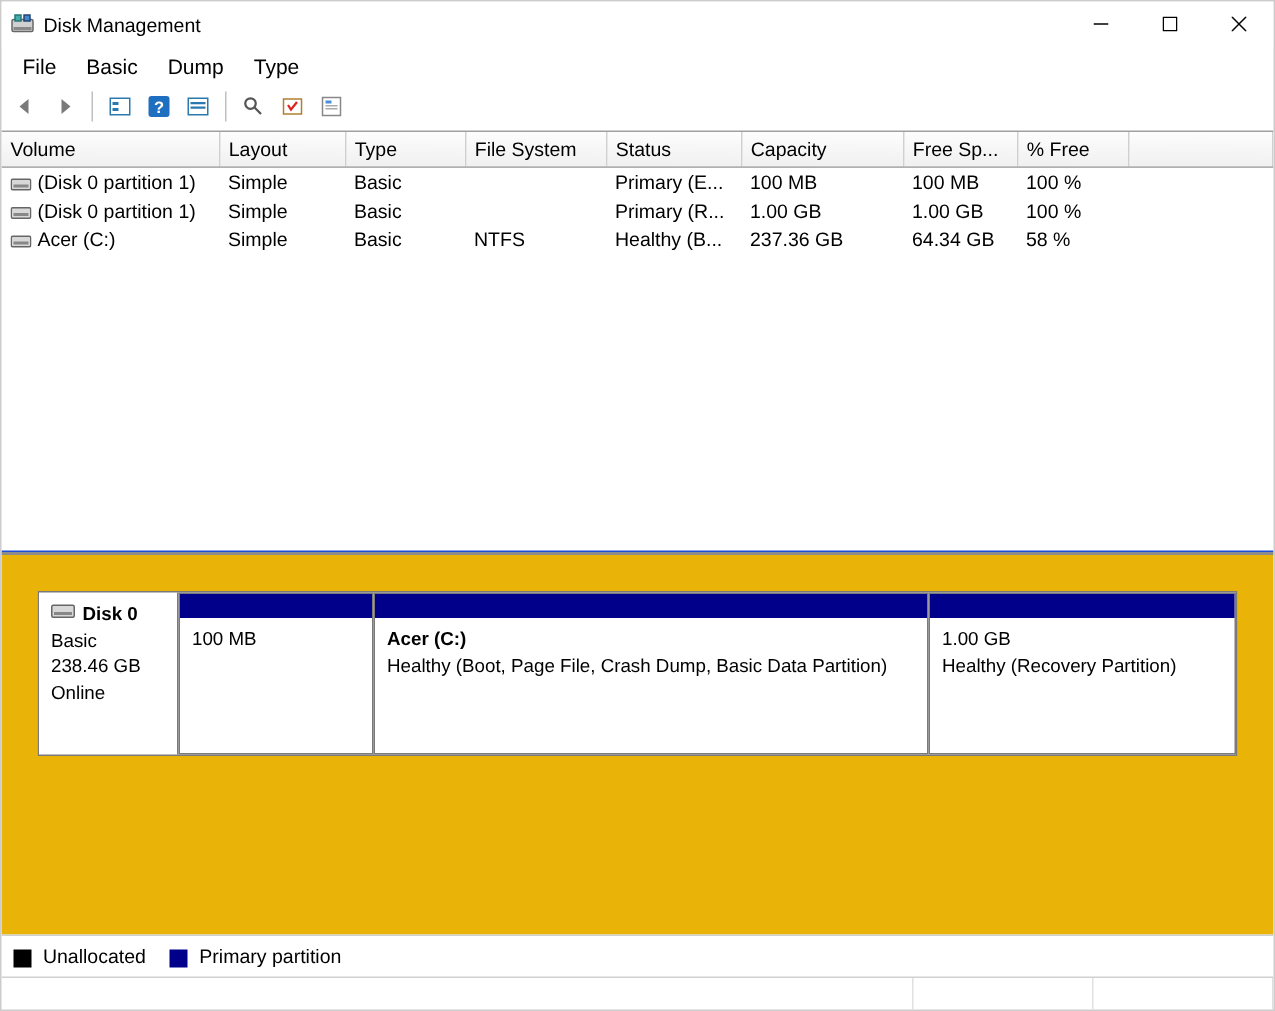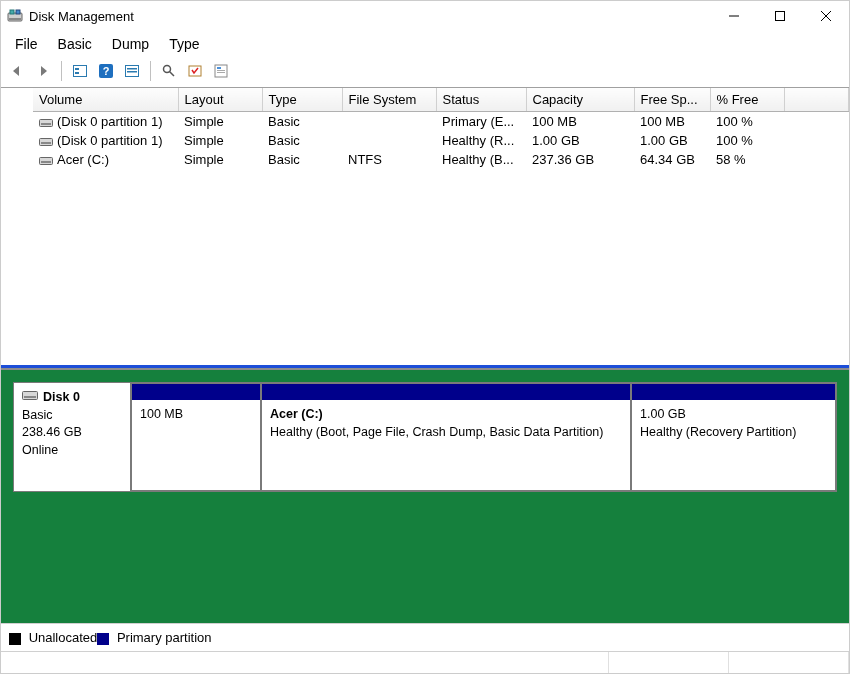--- a/index.html
+++ b/index.html
@@ -69,25 +69,24 @@
     border: 1px solid transparent;
     cursor: default;
   }
   .tb-sep {
     width: 1px; height: 20px;
     background: #c0c0c0;
     margin: 0 4px;
   }
   
   .volume-table {
-    border-bottom: 3px solid #1d4ed8;
+    border-bottom: 1px solid #1d4ed8;
     flex: 0 0 auto;
     height: 280px;
     overflow: auto;
-    padding-left: 32px;
   }
   table.vtable {
     width: 100%;
     border-collapse: collapse;
     table-layout: fixed;
   }
   .vtable th {
     text-align: left;
     font-weight: normal;
     background: linear-gradient(#fdfdfd, #f0f0f0);
@@ -109,22 +108,22 @@
   .vol-icon {
     display: inline-block;
     width: 14px; height: 10px;
     vertical-align: middle;
     margin-right: 4px;
   }
   .vol-icon svg { display: block; }
   
   .disk-area {
     border-top: 2px inset #e0e0e0;
-    padding: 12px;
-    background: #15803d;
+    padding: 24px;
+    background: #eab308;
     flex: 1 0 auto;
   }
   .disk-row {
     display: flex;
     border: 1px solid #7a7a7a;
     height: 110px;
     background: #fff;
   }
   .disk-info {
     width: 120px;
@@ -161,21 +160,21 @@
     line-height: 1.4;
     overflow: hidden;
   }
   .partition .body .pname { font-weight: bold; }
   
   .legend {
     border-top: 1px solid #d0d0d0;
     padding: 6px 8px;
     font-size: 13px;
     display: flex;
-    gap: 0;
+    gap: 16px;
   }
   .legend-swatch {
     width: 12px; height: 12px;
     display: inline-block;
     vertical-align: middle;
     margin-right: 4px;
   }
   .status-strip {
     height: 22px;
     border-top: 1px solid #d0d0d0;
@@ -325,21 +324,21 @@
           <td></td>
         </tr>
         <tr>
           <td><span class="vol-icon"><svg width="14" height="10" viewBox="0 0 14 10">
                 <rect x="0.5" y="1.5" width="13" height="7" rx="1" fill="#d8d8d8" stroke="#666"></rect>
                 <rect x="2" y="5" width="10" height="2" fill="#888"></rect>
               </svg></span><span>(Disk 0 partition 1)</span></td>
           <td>Simple</td>
           <td>Basic</td>
           <td></td>
-          <td>Healthy (R...</td>
+          <td>Primary (R...</td>
           <td>1.00 GB</td>
           <td>1.00 GB</td>
           <td>100 %</td>
           <td></td>
         </tr>
         <tr>
           <td><span class="vol-icon"><svg width="14" height="10" viewBox="0 0 14 10">
                 <rect x="0.5" y="1.5" width="13" height="7" rx="1" fill="#d8d8d8" stroke="#666"></rect>
                 <rect x="2" y="5" width="10" height="2" fill="#888"></rect>
               </svg></span><span>Acer (C:)</span></td>

